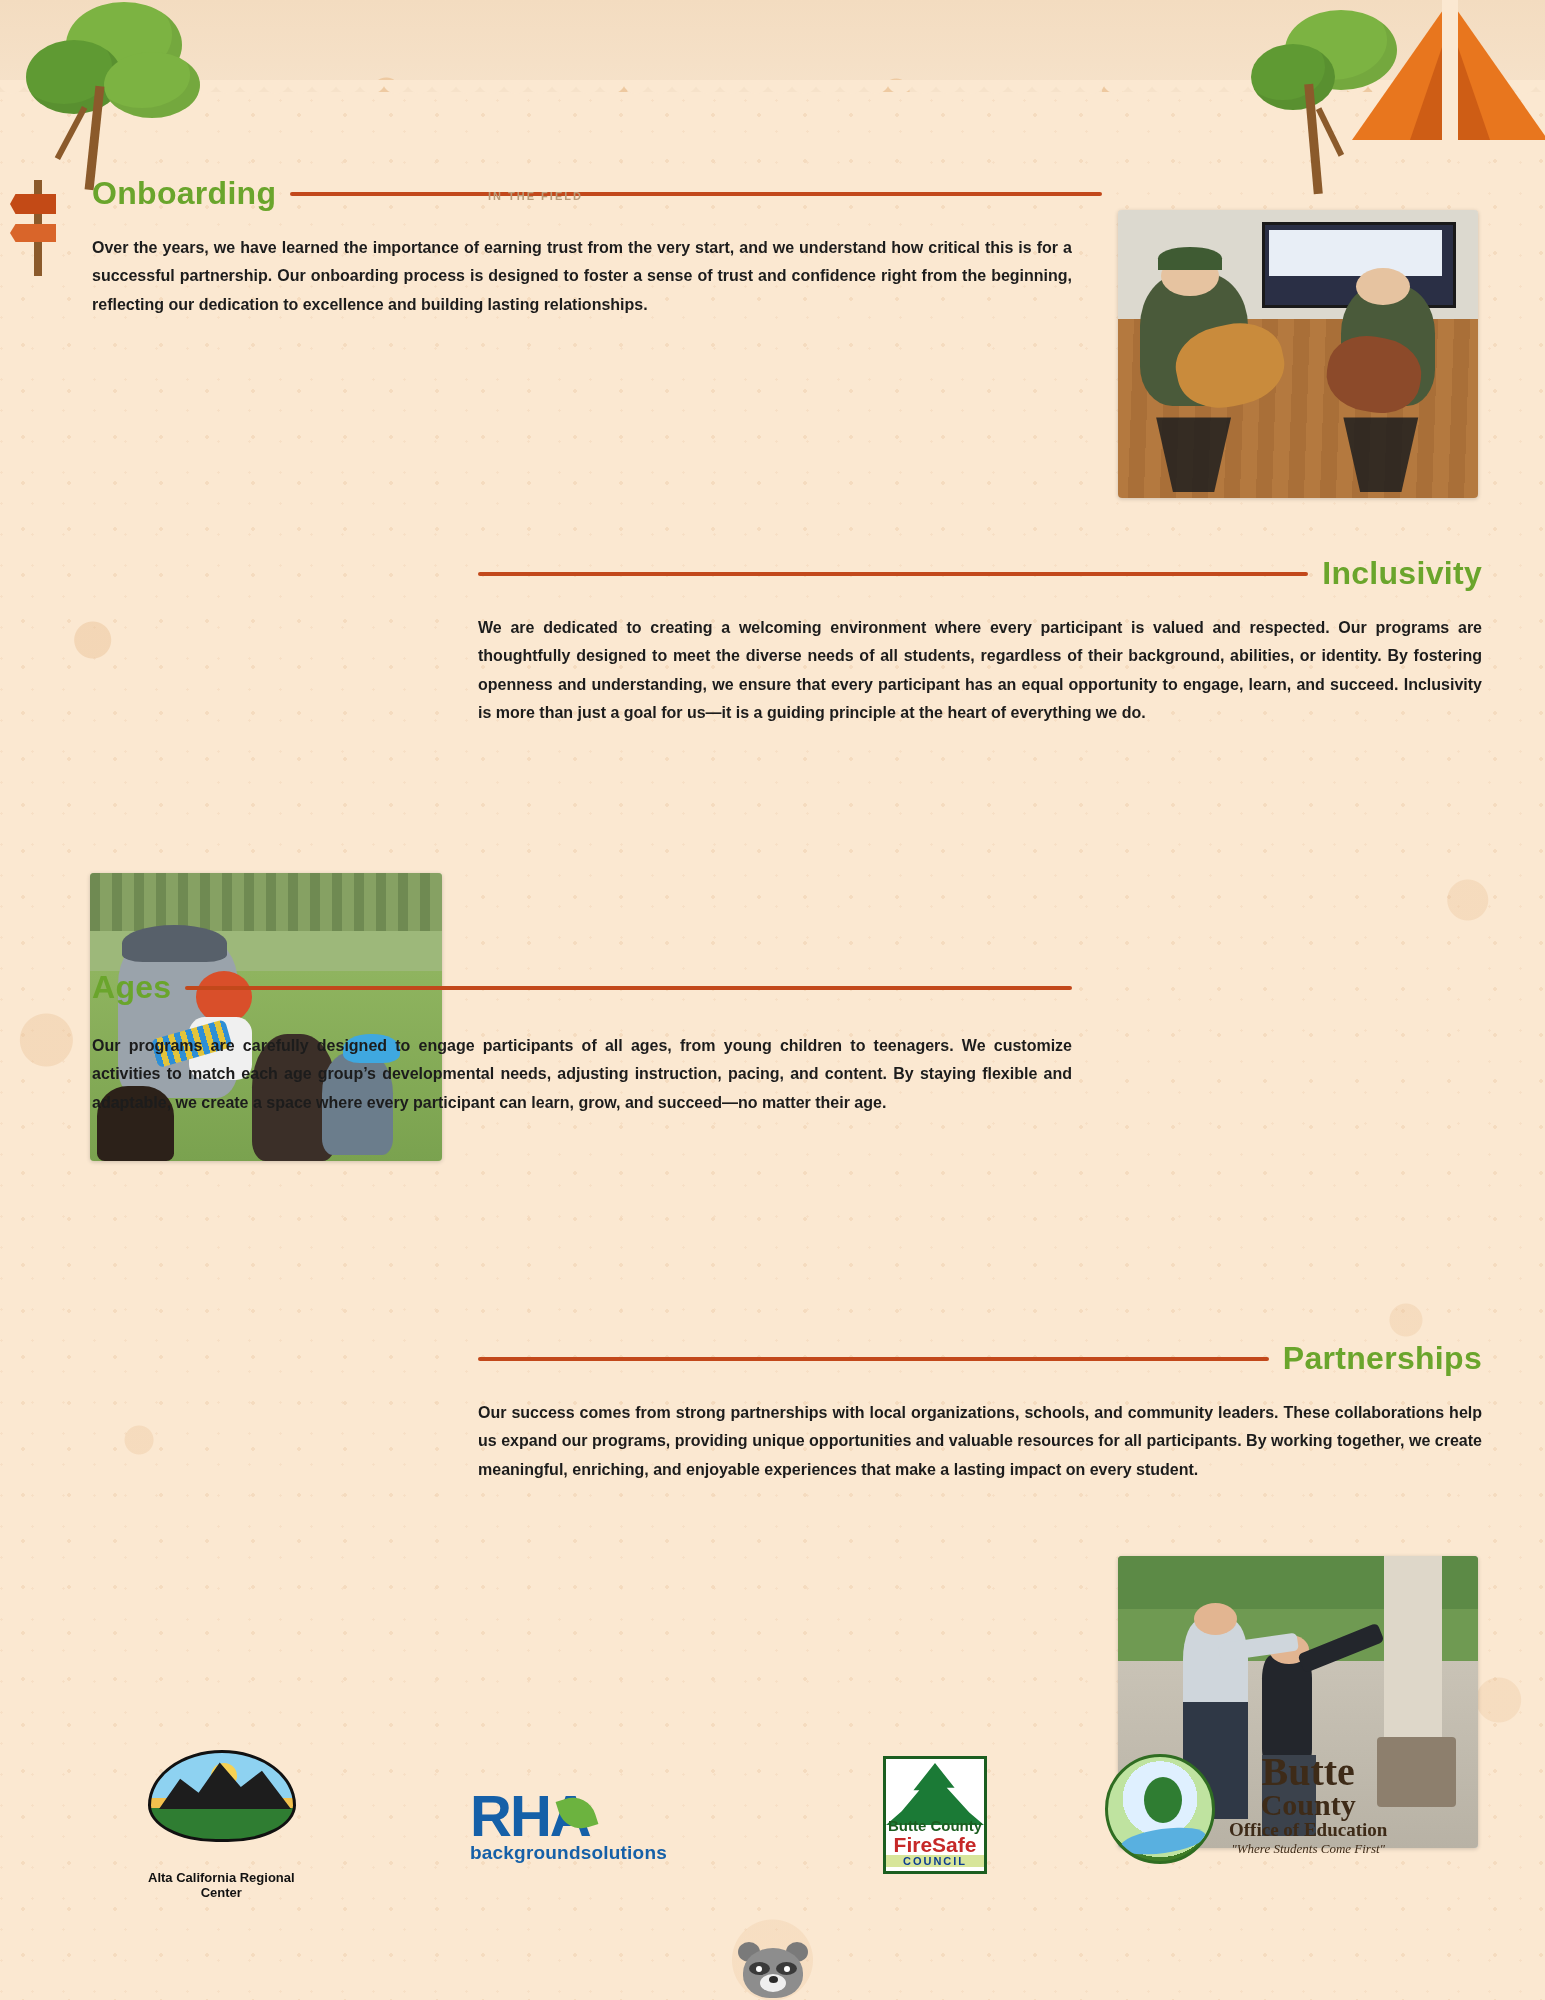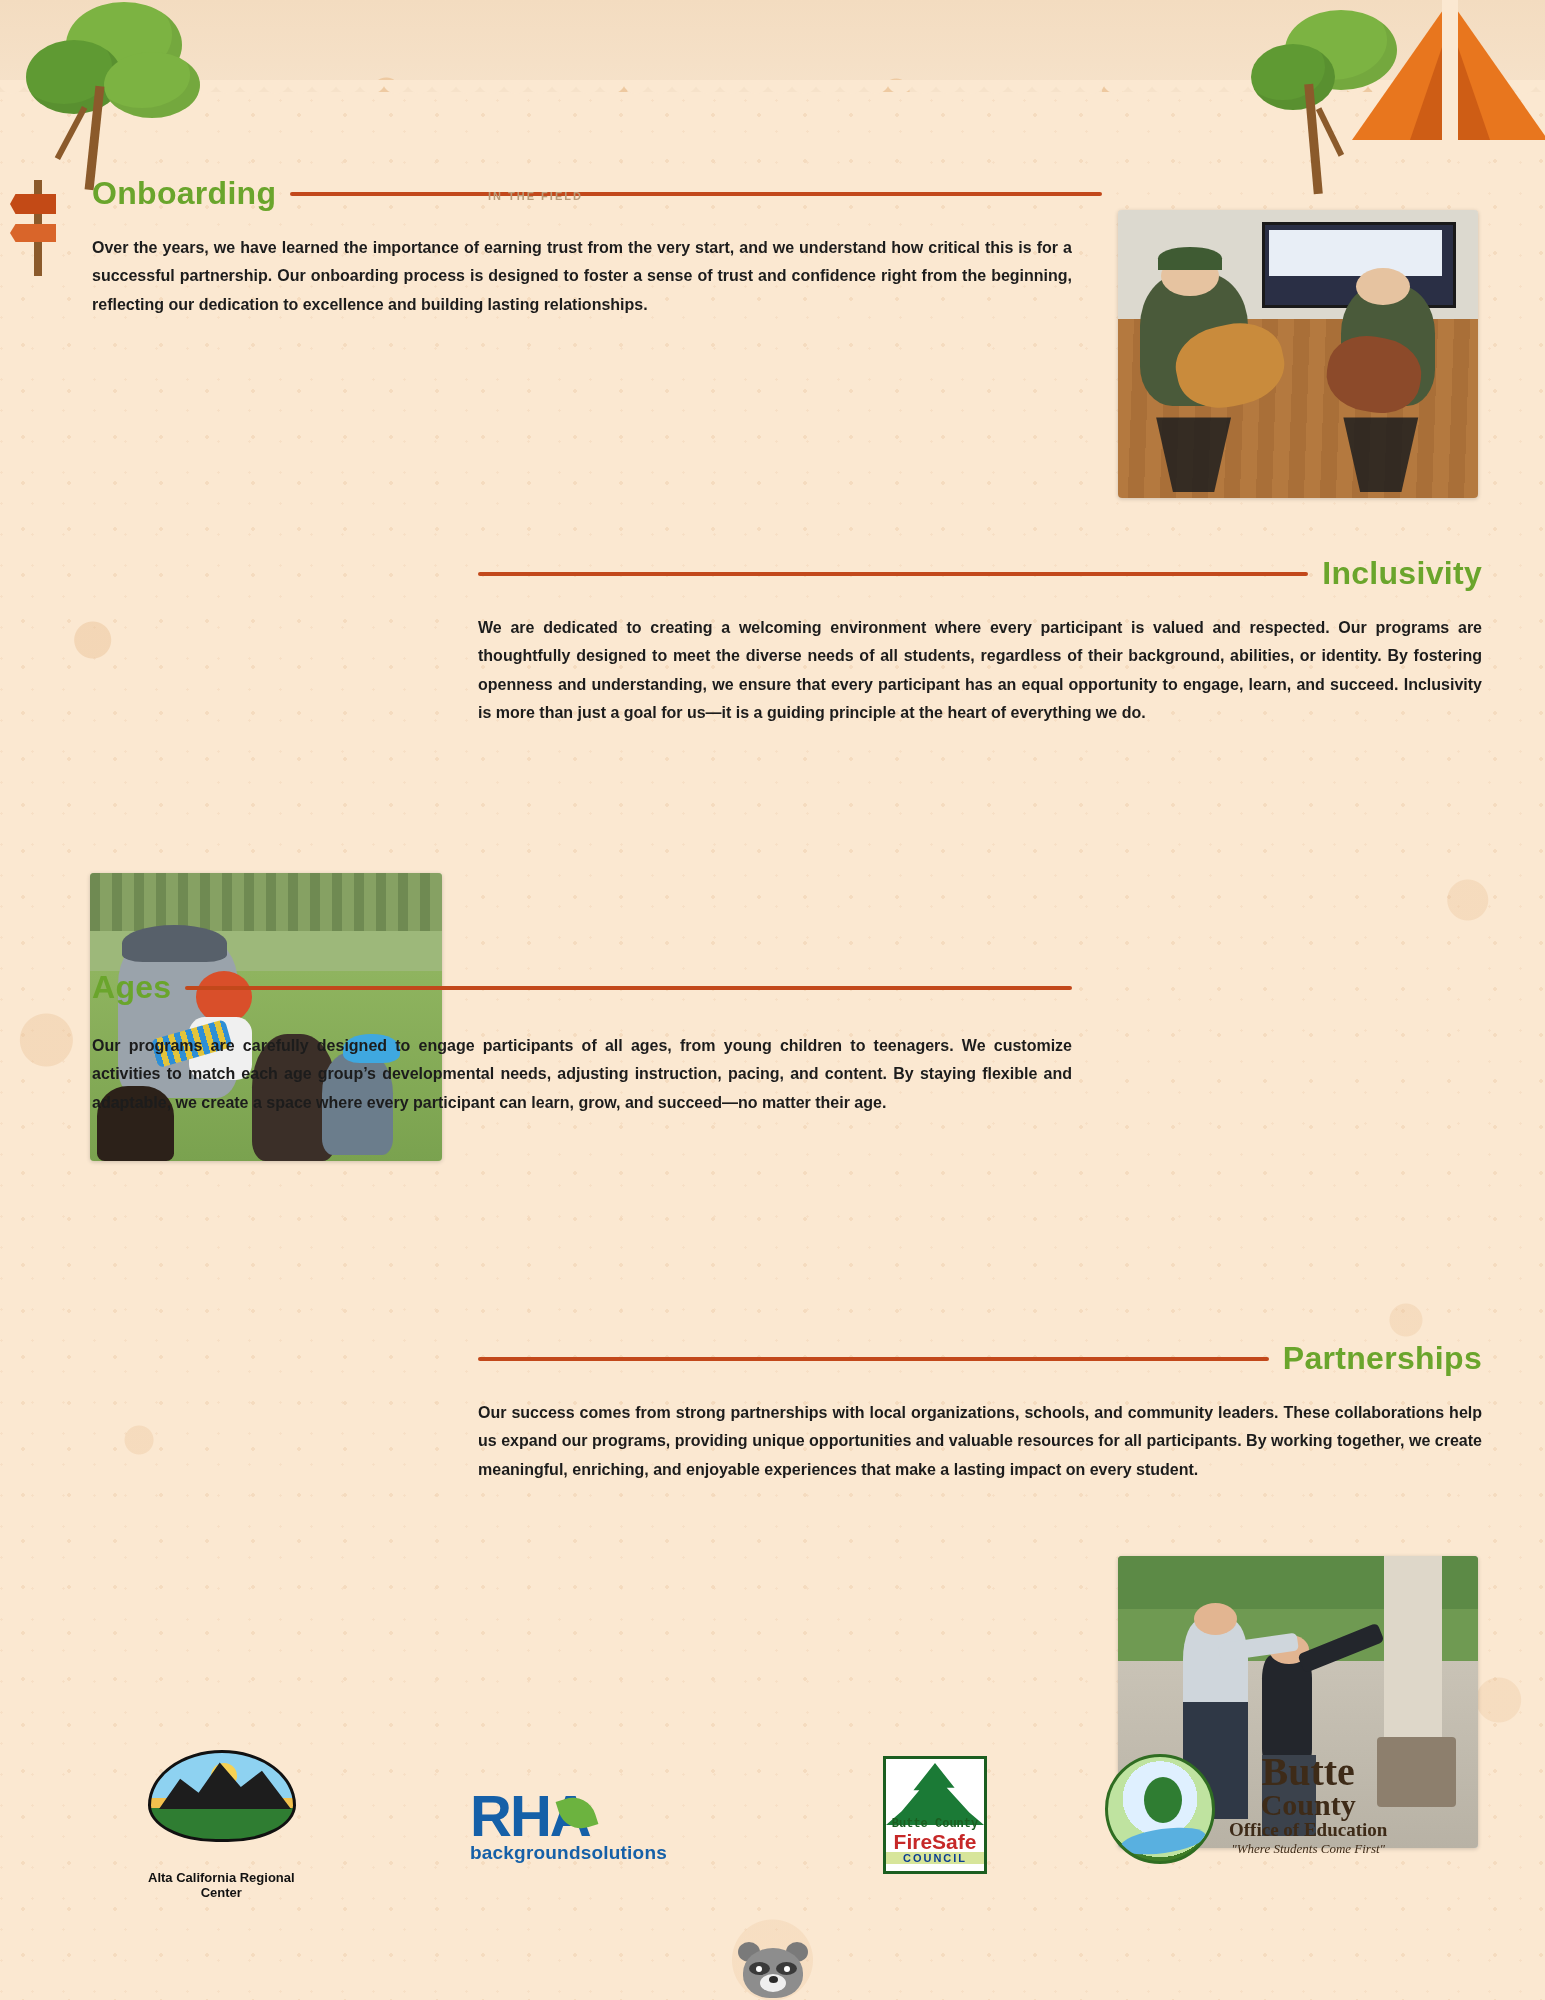--- a/index.html
+++ b/index.html
@@ -131,21 +131,21 @@
   .logo-rha .rha-text { font-size: 58px; font-weight: 800; color: #1560a8; letter-spacing: -2px; line-height: .9; }
   .logo-rha .rha-sub { font-size: 19px; font-weight: 700; color: #1560a8; letter-spacing: .2px; }
   .logo-rha .leaf {
     position: absolute; right: -4px; top: 6px; width: 34px; height: 34px;
     background: #6cb33f; border-radius: 0 70% 0 70%;
     transform: rotate(-18deg);
   }
 
   .logo-firesafe .fs-box { width: 104px; height: 118px; border: 3px solid #1b5e20; background: #ffffff; position: relative; overflow: hidden; }
   .logo-firesafe .fs-trees { position: absolute; left: 0; right: 0; top: 4px; height: 62px; background: #1b7a36; clip-path: polygon(50% 0, 70% 40%, 62% 40%, 85% 80%, 100% 100%, 0 100%, 16% 78%, 34% 44%, 28% 44%); }
-  .logo-firesafe .fs-t1 { font-size: 12px; font-weight: 700; color: #1b5e20; font-family: Liberation Mono, monospace; }
+  .logo-firesafe .fs-t1 { font-size: 15px; font-weight: 700; color: #1b5e20; }
   .logo-firesafe .fs-t2 { font-size: 21px; font-weight: 800; color: #c62828; line-height: 1; }
   .logo-firesafe .fs-t3 { font-size: 11px; font-weight: 800; color: #0b3d91; background: #d7e59a; letter-spacing: 2px; }
 
   .logo-butte .circle {
     width: 110px; height: 110px; border-radius: 50%;
     background: radial-gradient(circle at 50% 40%, #dff0ff 0 46%, #bfe3a0 46% 72%, #3f7d27 72% 100%);
     border: 3px solid #2f6d22; position: relative; overflow: hidden;
   }
   .logo-butte .circle .tree2 { position: absolute; left: 36px; top: 20px; width: 38px; height: 46px; background: #2f7d32; border-radius: 50%; }
   .logo-butte .circle .stream { position: absolute; left: 12px; bottom: 8px; width: 86px; height: 24px; background: #59b0e0; border-radius: 50%; transform: rotate(-8deg); }

